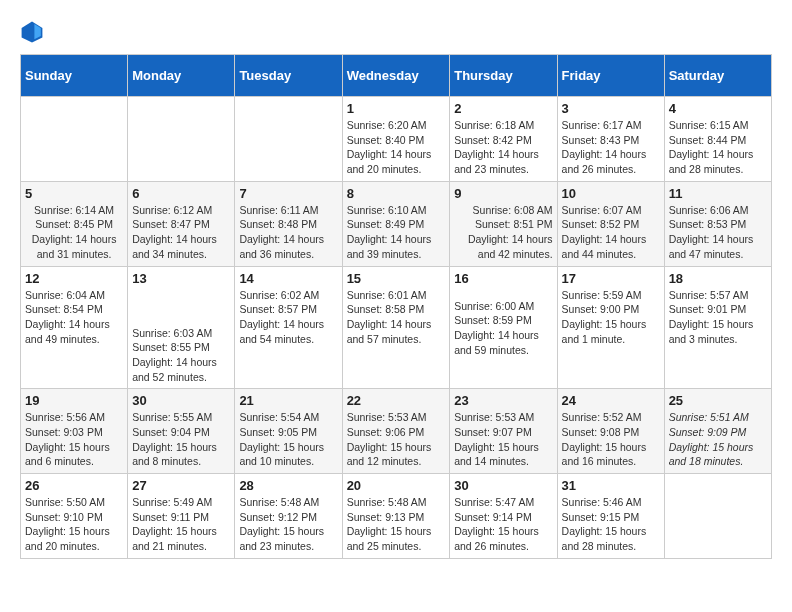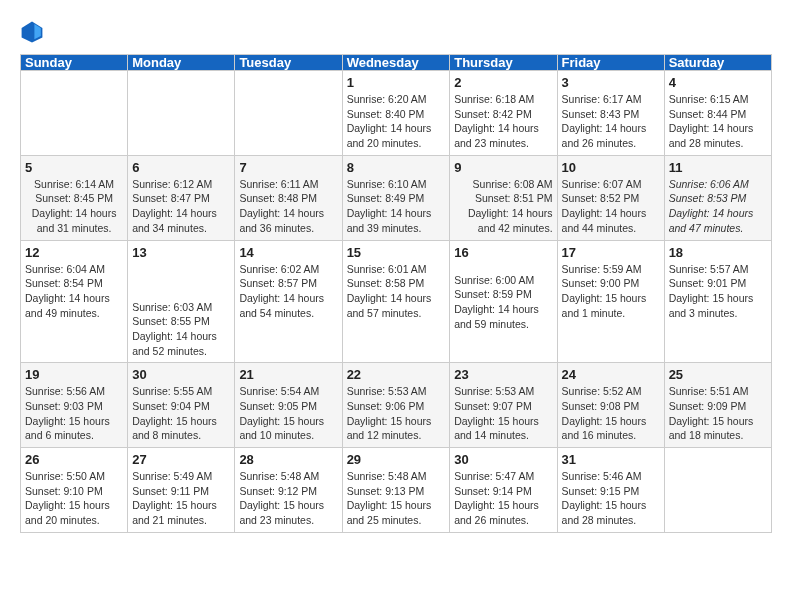--- a/index.html
+++ b/index.html
@@ -48,21 +48,21 @@
       color: #555;
     }
     .calendar {
       width: 100%;
       border-collapse: collapse;
       font-size: 11px;
     }
     .calendar thead tr th {
       background-color: #1565c0;
       color: #fff;
-      padding: 0 4px;
+      padding: 13px 4px;
       text-align: left;
       border: 1px solid #ccc;
       font-size: 13px;
     }
     .calendar tbody tr td {
       border: 1px solid #ccc;
       vertical-align: top;
       padding: 4px;
       width: 108px;
       min-height: 80px;
@@ -189,21 +189,21 @@
         </td>
         <td>
           <div class="day-number">10</div>
           <div class="day-info" style="white-space: pre-line;">Sunrise: 6:07 AM
 Sunset: 8:52 PM
 Daylight: 14 hours
 and 44 minutes.</div>
         </td>
         <td>
           <div class="day-number">11</div>
-          <div class="day-info" style="white-space: pre-line; font-style: italic;">Sunrise: 6:06 AM
+          <div class="day-info" style="white-space: pre-line;">Sunrise: 6:06 AM
 Sunset: 8:53 PM
 Daylight: 14 hours
 and 47 minutes.</div>
         </td>
       </tr>
       <tr>
         <td>
           <div class="day-number">12</div>
           <div class="day-info" style="white-space: pre-line;">Sunrise: 6:04 AM
 Sunset: 8:54 PM
@@ -291,21 +291,21 @@
         </td>
         <td>
           <div class="day-number">24</div>
           <div class="day-info" style="white-space: pre-line;">Sunrise: 5:52 AM
 Sunset: 9:08 PM
 Daylight: 15 hours
 and 16 minutes.</div>
         </td>
         <td>
           <div class="day-number">25</div>
-          <div class="day-info" style="white-space: pre-line;">Sunrise: 5:51 AM
+          <div class="day-info" style="white-space: pre-line; font-style: italic;">Sunrise: 5:51 AM
 Sunset: 9:09 PM
 Daylight: 15 hours
 and 18 minutes.</div>
         </td>
       </tr>
       <tr>
         <td>
           <div class="day-number">26</div>
           <div class="day-info" style="white-space: pre-line;">Sunrise: 5:50 AM
 Sunset: 9:10 PM
@@ -320,21 +320,21 @@
 and 21 minutes.</div>
         </td>
         <td>
           <div class="day-number">28</div>
           <div class="day-info" style="white-space: pre-line;">Sunrise: 5:48 AM
 Sunset: 9:12 PM
 Daylight: 15 hours
 and 23 minutes.</div>
         </td>
         <td>
-          <div class="day-number">29</div>
+          <div class="day-number">20</div>
           <div class="day-info" style="white-space: pre-line;">Sunrise: 5:48 AM
 Sunset: 9:13 PM
 Daylight: 15 hours
 and 25 minutes.</div>
         </td>
         <td>
           <div class="day-number">30</div>
           <div class="day-info" style="white-space: pre-line;">Sunrise: 5:47 AM
 Sunset: 9:14 PM
 Daylight: 15 hours

